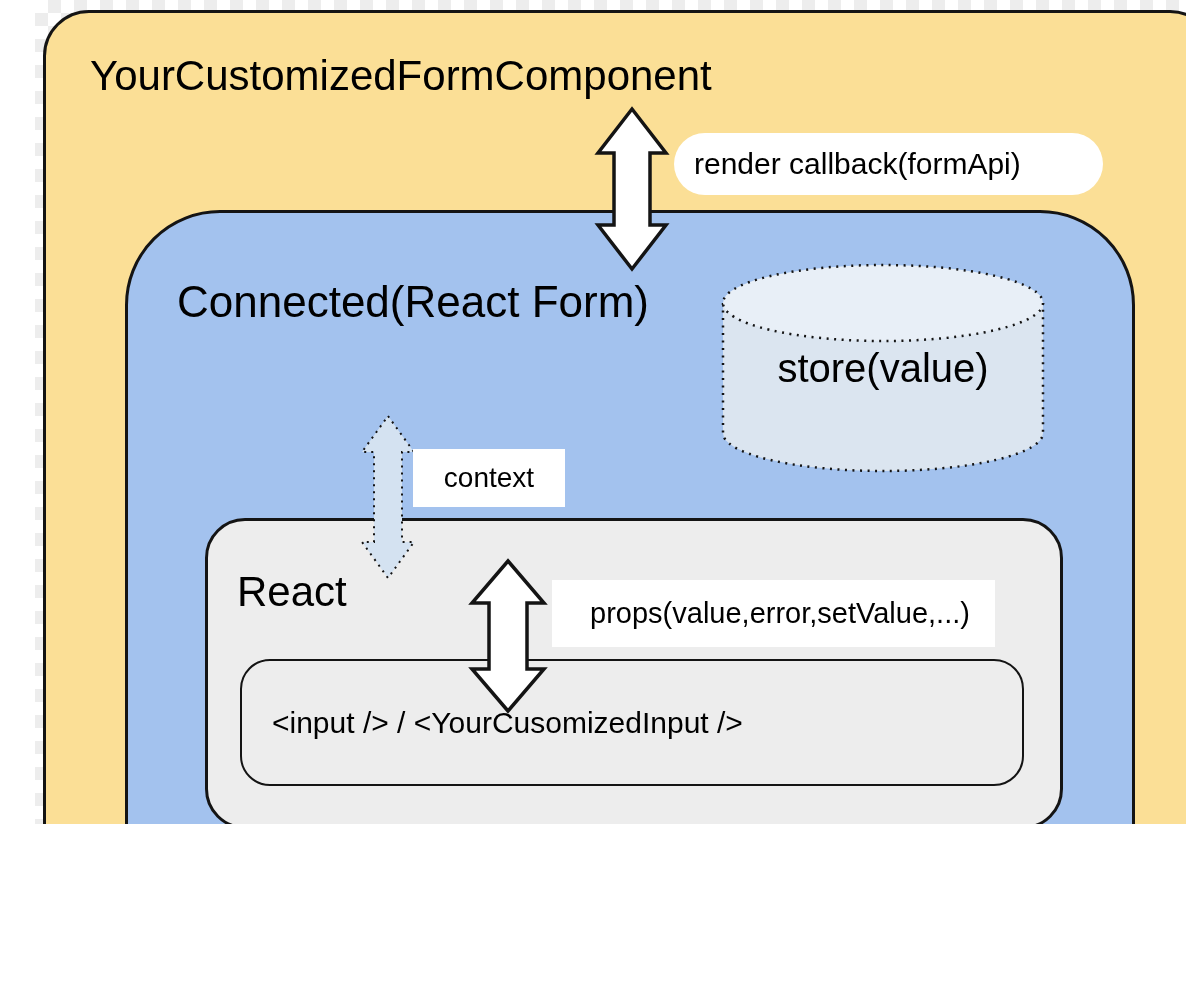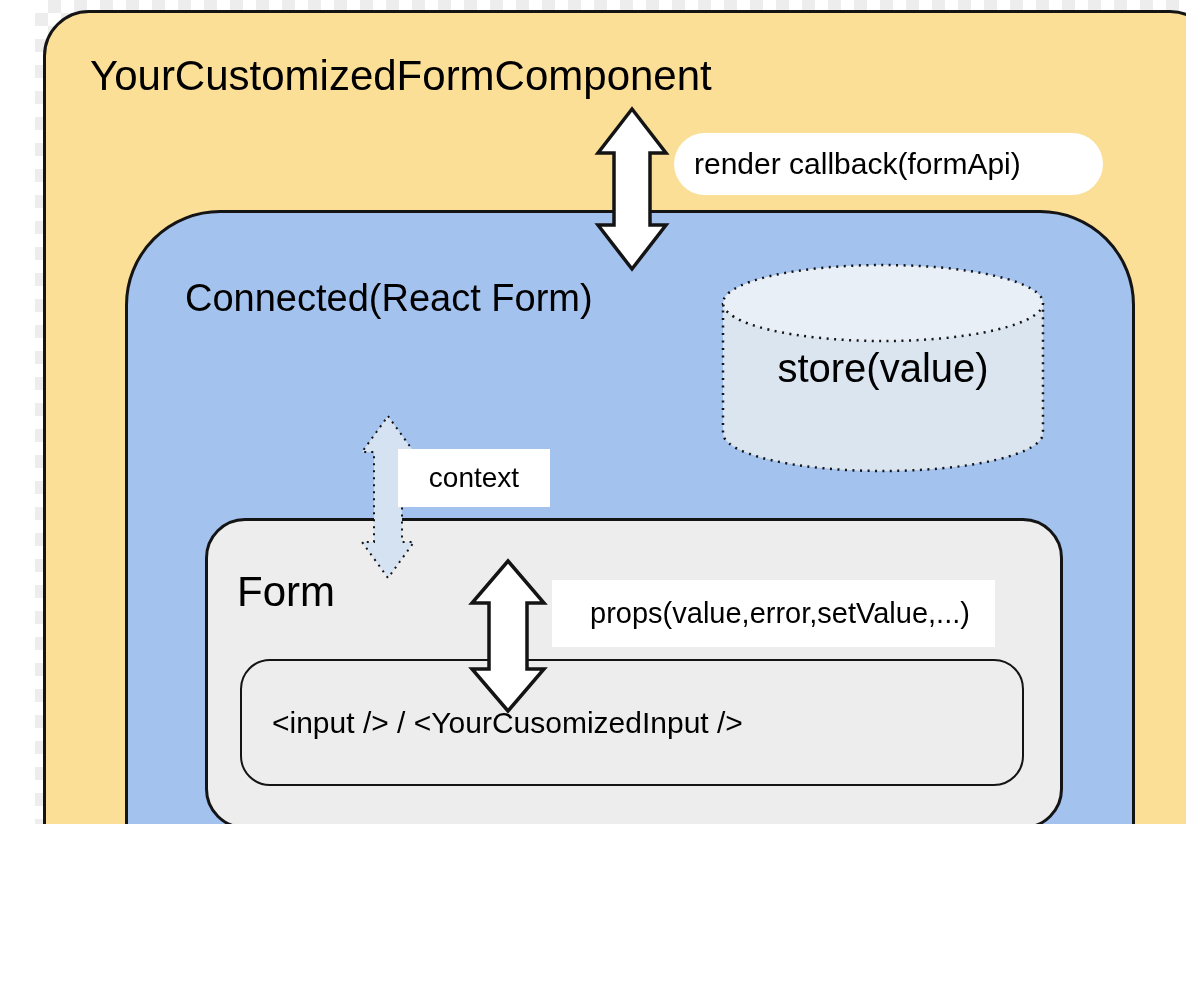--- a/index.html
+++ b/index.html
@@ -31,31 +31,31 @@
     left:170px;top:518px;width:858px;height:311px;border-radius:40px;
     background:var(--field-fill,#EDEDED);
   }
   .input-box{
     left:205px;top:659px;width:784px;height:127px;border-radius:30px;
     border-width:2.5px;
     background:var(--field-fill,#EDEDED);
   }
   .txt{position:absolute;white-space:nowrap;line-height:1.12;}
   .title-text{left:55px;top:52px;font-size:42px;}
-  .connected-text{left:150px;top:277px;font-size:38px;}
+  .connected-text{left:142px;top:277px;font-size:44px;}
   .store-text{left:683px;top:346px;width:330px;text-align:center;font-size:40px;}
   .field-text{left:202px;top:568px;font-size:42px;}
   .input-text{left:237px;top:706px;font-size:30px;}
   .ellipsis-text{left:164px;top:843px;font-size:40px;font-weight:700;letter-spacing:2px;}
   .label{
     position:absolute;background:var(--label-bg,#FFFFFF);
     display:flex;align-items:center;white-space:nowrap;box-sizing:border-box;
   }
   .render-label{left:639px;top:133px;width:429px;height:62px;font-size:30px;padding-left:20px;border-radius:31px;}
-  .context-label{left:363px;top:449px;width:152px;height:58px;font-size:28px;justify-content:center;}
+  .context-label{left:378px;top:449px;width:152px;height:58px;font-size:28px;justify-content:center;}
   .props-label{left:517px;top:580px;width:443px;height:67px;font-size:29px;justify-content:center;padding-left:13px;}
   svg{position:absolute;overflow:visible;}
   .arrow-render{left:560px;top:106px;}
   .arrow-context{left:325px;top:414px;}
   .arrow-props{left:434px;top:558px;}
   .cylinder{left:682px;top:261px;}
 </style>
 </head>
 <body>
 
@@ -67,21 +67,21 @@
   <div class="box blue-box"></div>
   <div class="txt connected-text">Connected(React Form)</div>
 
   <svg class="cylinder" width="332" height="214" viewBox="0 0 332 214">
     <path d="M6 42 V172 A160 38 0 0 0 326 172 V42" style="fill:var(--store-fill,#DBE5F0);stroke:var(--border,#141414);stroke-width:2.5;stroke-dasharray:2 5.5;"></path>
     <ellipse cx="166" cy="42" rx="160" ry="38" style="fill:var(--store-top-fill,#E8EFF7);stroke:var(--border,#141414);stroke-width:2.5;stroke-dasharray:2 5.5;"></ellipse>
   </svg>
   <div class="txt store-text">store(value)</div>
 
   <div class="box field-box"></div>
-  <div class="txt field-text">Form</div>
+  <div class="txt field-text">React</div>
 
   <div class="box input-box"></div>
   <div class="txt input-text">&lt;input /&gt; / &lt;YourCusomizedInput /&gt;</div>
 
   <div class="txt ellipsis-text">...</div>
 
   <svg class="arrow-render" width="74" height="166" viewBox="0 0 74 166">
     <polygon points="37,3 71,47 55,47 55,119 71,119 37,163 3,119 19,119 19,47 3,47" style="fill:#ffffff;stroke:var(--border,#141414);stroke-width:3.5;"></polygon>
   </svg>
   <div class="label render-label">render callback(formApi)</div>

